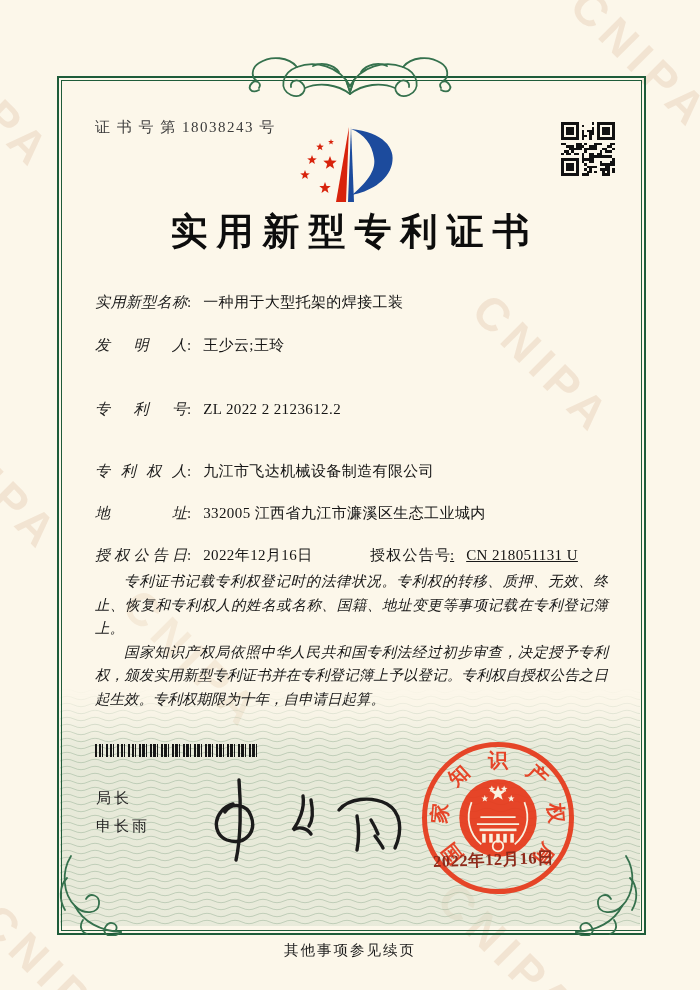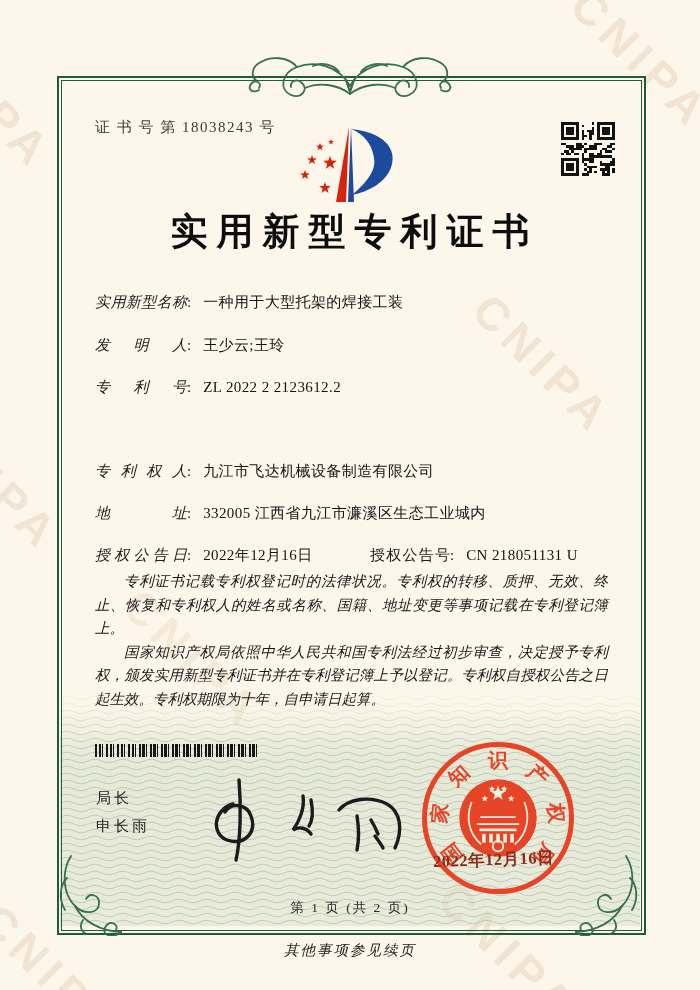--- a/index.html
+++ b/index.html
@@ -26,21 +26,21 @@
   
   .certno{position:absolute;left:95px;top:118px;font-size:15px;letter-spacing:1.5px;color:#3c3c3c;z-index:4;}
   .logo{position:absolute;left:288px;top:100px;z-index:4;}
   .qr{position:absolute;left:561px;top:122px;z-index:4;}
   .title{position:absolute;left:0;right:0;top:207px;text-align:center;font-size:37px;
          font-weight:bold;letter-spacing:9px;padding-left:9px;color:#0d0d0d;z-index:4;}
   
   .field{position:absolute;left:95px;font-size:15px;z-index:4;white-space:nowrap;}
   .flabel{display:inline-block;width:92px;text-align:justify;text-align-last:justify;color:#1c1c1c;font-style:italic;}
   .fvalue{margin-left:12px;letter-spacing:0.4px;color:#141414;}
-  .field2{position:absolute;left:275px;top:0;}
+  .field2{position:absolute;left:275px;top:0;text-decoration:underline;}
   .flabel2{display:inline-block;width:80px;text-align:justify;text-align-last:justify;}
   
   .paras{position:absolute;left:95px;top:570px;width:513px;font-size:14.5px;line-height:23.5px;
          font-style:italic;text-align:justify;color:#161616;z-index:4;}
   .paras p{margin:0;text-indent:2em;}
   
   .barcode{position:absolute;left:95px;top:744px;width:163px;height:13px;z-index:4;
     background:repeating-linear-gradient(90deg,#161616 0 2px,transparent 2px 3.5px,
       #161616 3.5px 6px,transparent 6px 7px,#161616 7px 8px,transparent 8px 11px);}
   
@@ -53,21 +53,21 @@
   .seal-ring{position:absolute;inset:0;border:5px solid #e6391b;border-radius:50%;box-sizing:border-box;}
   .seal-char{position:absolute;left:50%;top:50%;font-size:20px;font-weight:bold;color:#e6391b;
              font-family:"Liberation Serif",serif;}
   .emblem{position:absolute;left:50%;top:50%;transform:translate(-50%,-50%);}
   .seal-date{position:absolute;left:433px;top:849px;font-size:16.5px;font-weight:bold;
              color:#8e2a1a;letter-spacing:0.5px;transform:rotate(-2deg);z-index:8;white-space:nowrap;}
   
   .pageinfo{position:absolute;left:0;right:0;top:899px;text-align:center;font-size:13.5px;
             letter-spacing:2px;color:#2a2a2a;z-index:4;}
   .note{position:absolute;left:0;right:0;top:941px;text-align:center;font-size:14.5px;
-        font-style:italic;letter-spacing:2px;color:#1d1d1d;z-index:4;}
+        letter-spacing:2px;color:#1d1d1d;z-index:4;}
 </style>
 </head>
 <body>
 
 <div class="page">
 
   <span class="wm" style="left:-60px;top:18px">CNIPA</span>
   <span class="wm" style="left:598px;top:-22px">CNIPA</span>
   <span class="wm" style="left:500px;top:283px">CNIPA</span>
   <span class="wm" style="left:-52px;top:400px">CNIPA</span>
@@ -299,21 +299,21 @@
     </svg>
 
   <div class="title">实用新型专利证书</div>
 
   <div class="field" style="top:293px">
     <span class="flabel">实用新型名称</span><span>:</span><span class="fvalue">一种用于大型托架的焊接工装</span>
   </div>
   <div class="field" style="top:336px">
     <span class="flabel">发明人</span><span>:</span><span class="fvalue">王少云;王玲</span>
   </div>
-  <div class="field" style="top:378px">
+  <div class="field" style="top:400px">
     <span class="flabel">专利号</span><span>:</span><span class="fvalue">ZL 2022 2 2123612.2</span>
   </div>
   <div class="field" style="top:462px">
     <span class="flabel">专利权人</span><span>:</span><span class="fvalue">九江市飞达机械设备制造有限公司</span>
   </div>
   <div class="field" style="top:504px">
     <span class="flabel">地址</span><span>:</span><span class="fvalue">332005 江西省九江市濂溪区生态工业城内</span>
   </div>
   <div class="field" style="top:546px">
     <span class="flabel">授权公告日</span><span>:</span><span class="fvalue">2022年12月16日</span>
@@ -373,16 +373,15 @@
       <circle cx="50" cy="82" r="6" fill="none" stroke="#fbf3e2" stroke-width="2"></circle>
     <polygon points="50.0,13.0 52.2,18.9 58.6,19.2 53.6,23.2 55.3,29.3 50.0,25.8 44.7,29.3 46.4,23.2 41.4,19.2 47.8,18.9" fill="#fbf3e2"></polygon>
         <polygon points="35.0,24.0 36.0,26.6 38.8,26.8 36.6,28.5 37.4,31.2 35.0,29.7 32.6,31.2 33.4,28.5 31.2,26.8 34.0,26.6" fill="#fbf3e2"></polygon>
         <polygon points="43.0,13.0 44.0,15.6 46.8,15.8 44.6,17.5 45.4,20.2 43.0,18.7 40.6,20.2 41.4,17.5 39.2,15.8 42.0,15.6" fill="#fbf3e2"></polygon>
         <polygon points="57.0,13.0 58.0,15.6 60.8,15.8 58.6,17.5 59.4,20.2 57.0,18.7 54.6,20.2 55.4,17.5 53.2,15.8 56.0,15.6" fill="#fbf3e2"></polygon>
         <polygon points="65.0,24.0 66.0,26.6 68.8,26.8 66.6,28.5 67.4,31.2 65.0,29.7 62.6,31.2 63.4,28.5 61.2,26.8 64.0,26.6" fill="#fbf3e2"></polygon>
       </svg>
   </div>
   <div class="seal-date">2022年12月16日</div>
 
-  <div class="pageinfo">第 1 页 (共 2 页)</div>
   <div class="note">其他事项参见续页</div>
 
 </div>
 
 </body></html>

